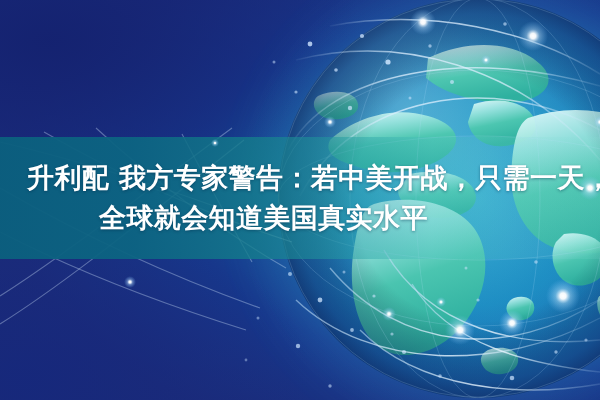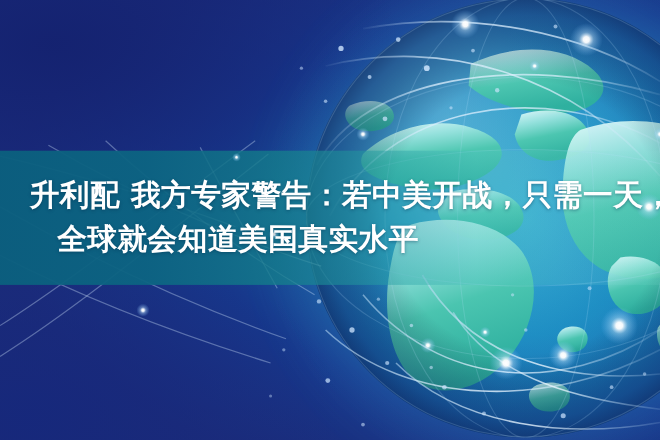--- a/index.html
+++ b/index.html
@@ -91,21 +91,21 @@
     font-size: 27px;
     font-weight: bold;
     letter-spacing: 0.4px;
     line-height: 40px;
     text-shadow: 0 1px 3px rgba(0,40,70,0.45);
   }
   .line {
     white-space: nowrap;
   }
   #line-1 { padding-left: 27px; }
-  #line-2 { padding-left: 52px; }
+  #line-2 { padding-left: 99px; }
 </style>
 </head>
 <body>
 
 <div id="banner">
 
   <div class="layer" id="bg-base"></div>
   <div class="layer" id="bg-navy-vignette"></div>
 
   <div id="globe-wrap">

